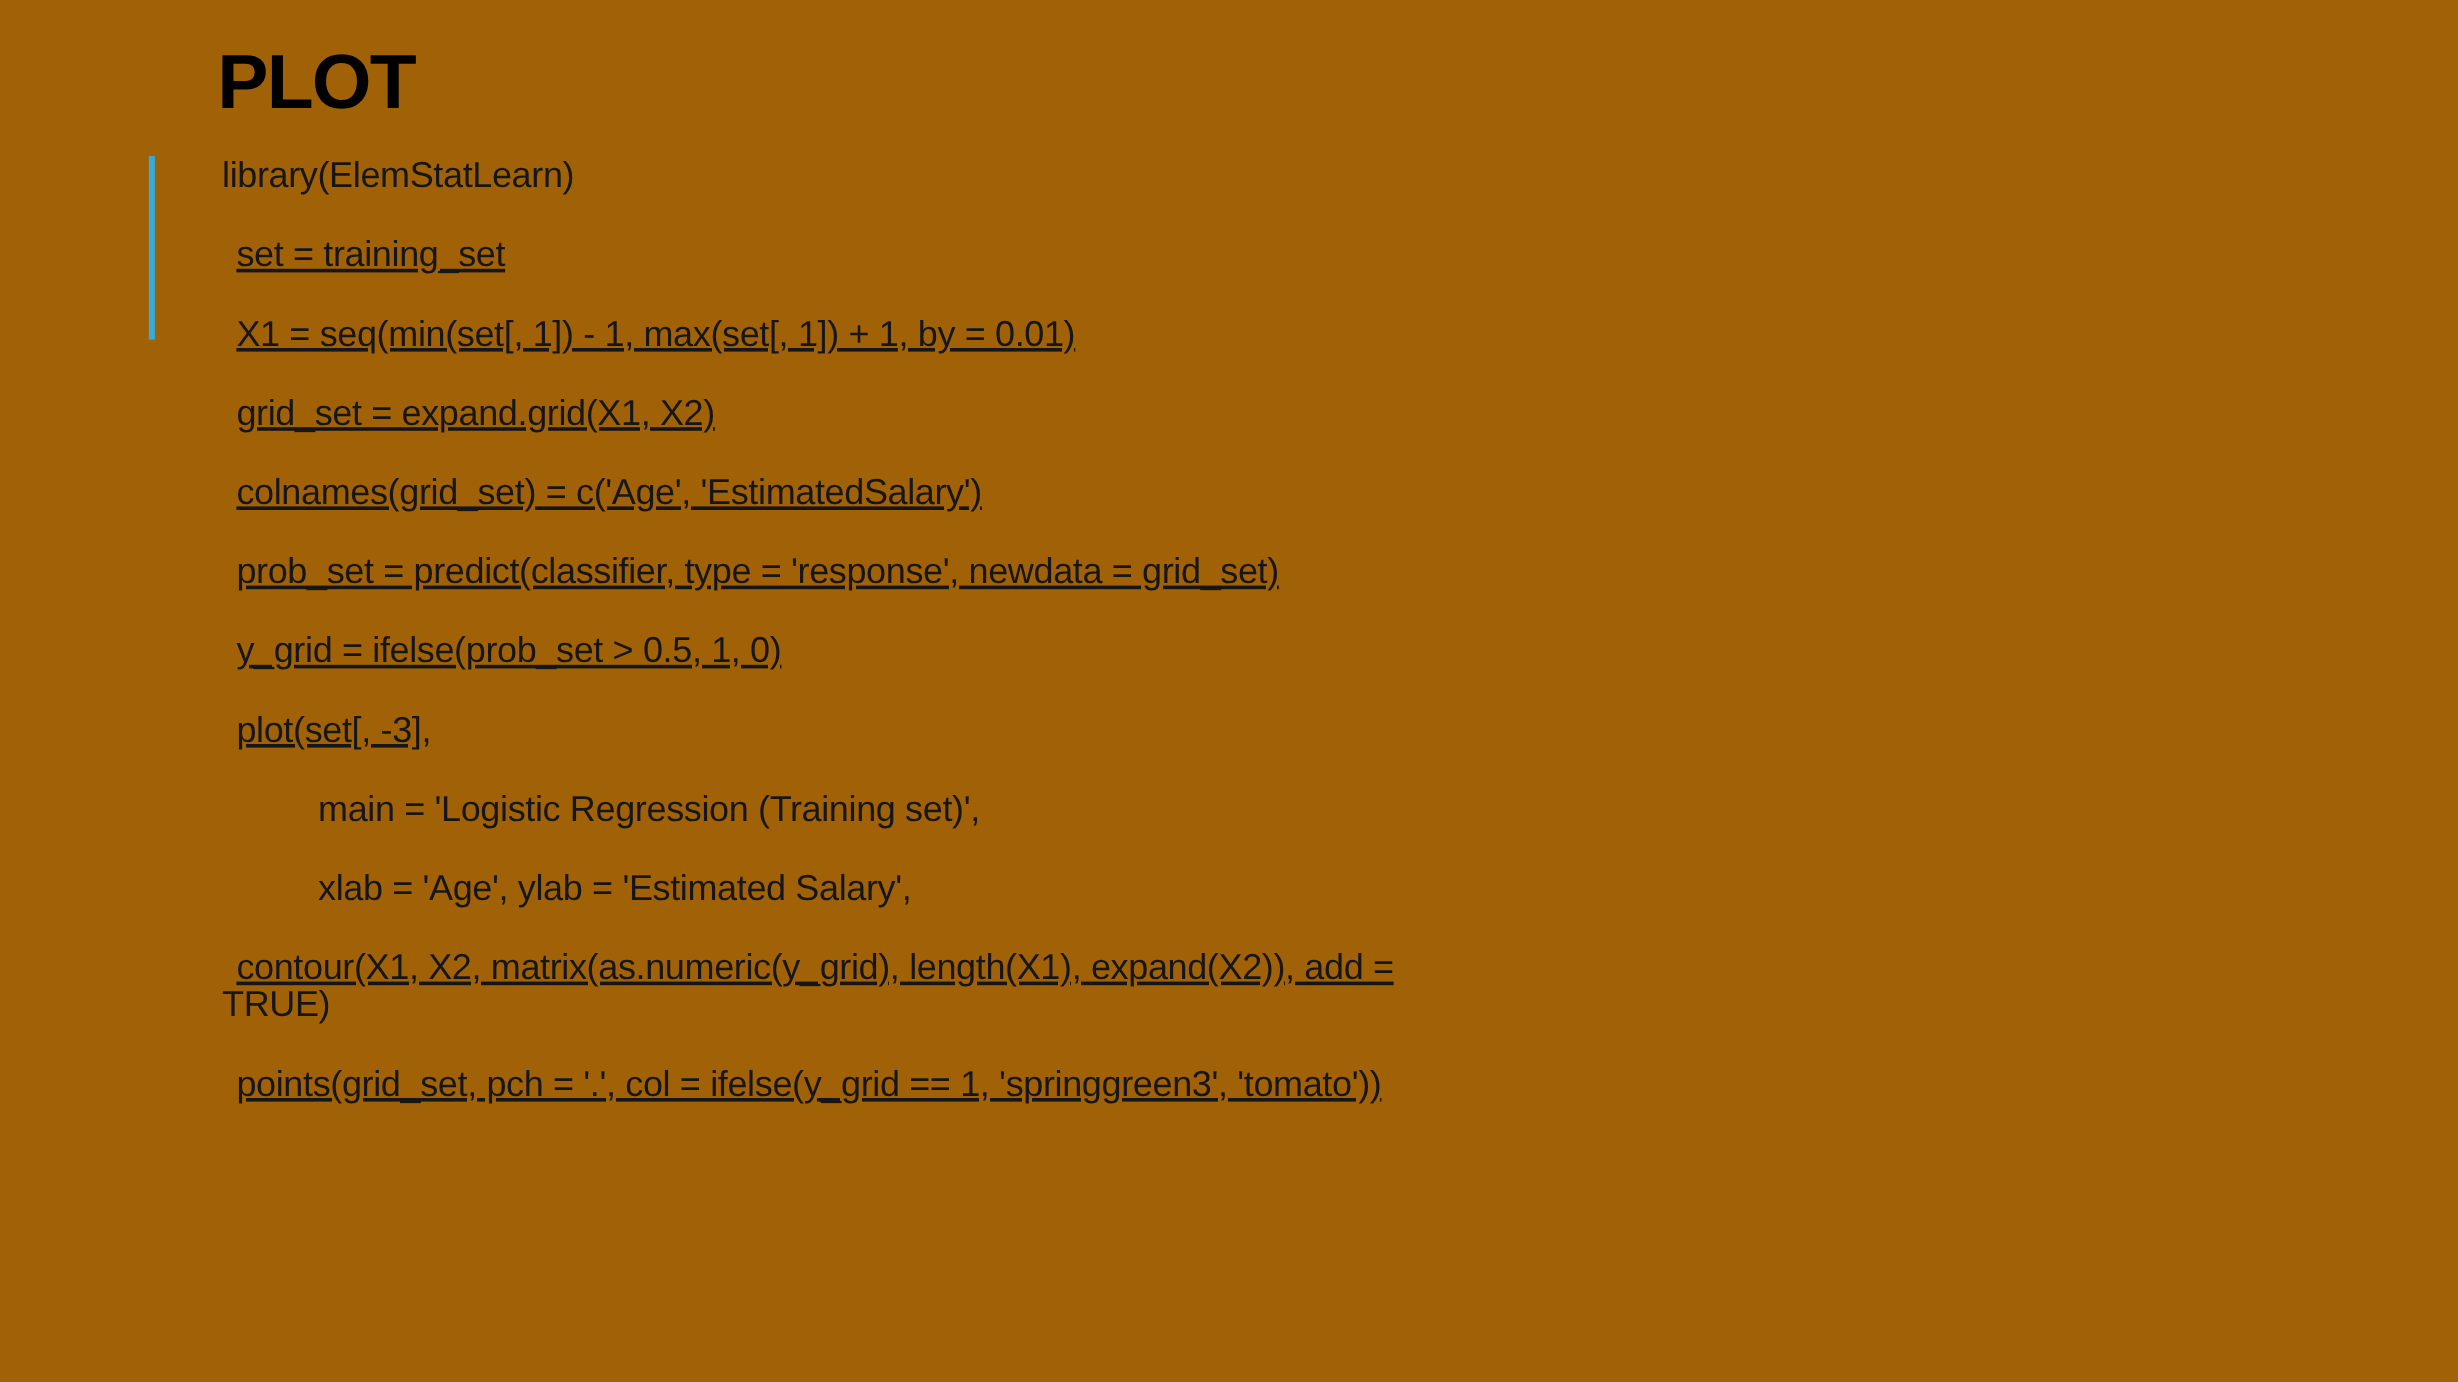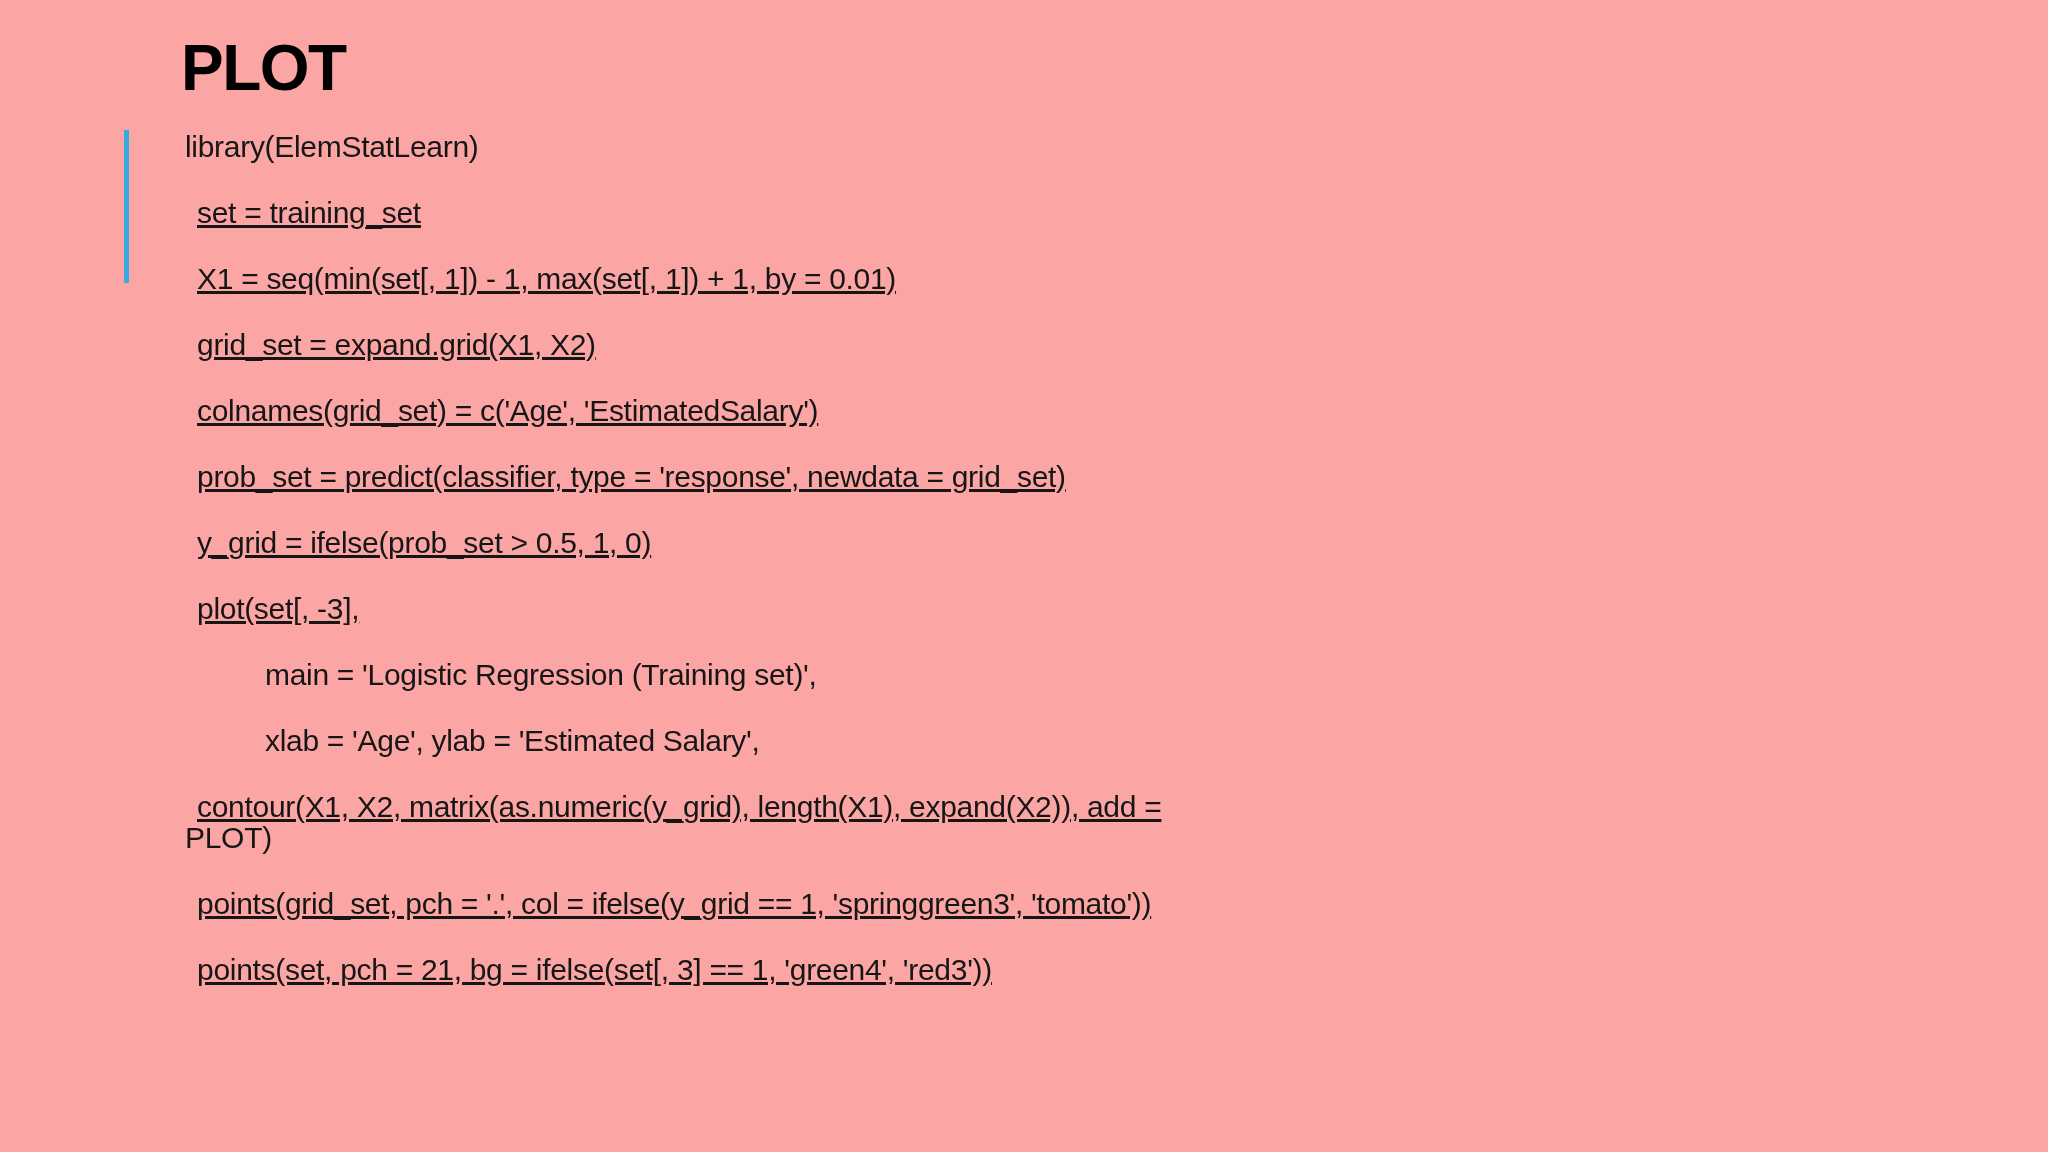--- a/index.html
+++ b/index.html
@@ -8,21 +8,21 @@
     width: 2048px;
     height: 1152px;
     background: #ffffff;
     overflow: hidden;
     font-family: "Liberation Sans", "DejaVu Sans", sans-serif;
   }
   .slide {
     position: relative;
     width: 2048px;
     height: 1152px;
-    background: #fca5a5;
+    background: #a16207;
   }
   .title {
     position: absolute;
     left: 181px;
     top: 36px;
     margin: 0;
     font-size: 64px;
     line-height: 64px;
     font-weight: 700;
     color: #000000;
@@ -68,18 +68,17 @@
     <div class="code-line indent-1">set = training_set</div>
     <div class="code-line indent-1">X1 = seq(min(set[, 1]) - 1, max(set[, 1]) + 1, by = 0.01)</div>
     <div class="code-line indent-1">grid_set = expand.grid(X1, X2)</div>
     <div class="code-line indent-1">colnames(grid_set) = c('Age', 'EstimatedSalary')</div>
     <div class="code-line indent-1">prob_set = predict(classifier, type = 'response', newdata = grid_set)</div>
     <div class="code-line indent-1">y_grid = ifelse(prob_set &gt; 0.5, 1, 0)</div>
     <div class="code-line indent-1">plot(set[, -3],</div>
     <div class="code-line indent-2">main = 'Logistic Regression (Training set)',</div>
     <div class="code-line indent-2">xlab = 'Age', ylab = 'Estimated Salary',</div>
     <div class="code-line indent-1">contour(X1, X2, matrix(as.numeric(y_grid), length(X1), expand(X2)), add =</div>
-    <div class="code-line indent-0 wrap-continuation">PLOT)</div>
+    <div class="code-line indent-0 wrap-continuation">TRUE)</div>
     <div class="code-line indent-1">points(grid_set, pch = '.', col = ifelse(y_grid == 1, 'springgreen3', 'tomato'))</div>
-    <div class="code-line indent-1">points(set, pch = 21, bg = ifelse(set[, 3] == 1, 'green4', 'red3'))</div>
   </div>
 
 </div>
 
 </body></html>

